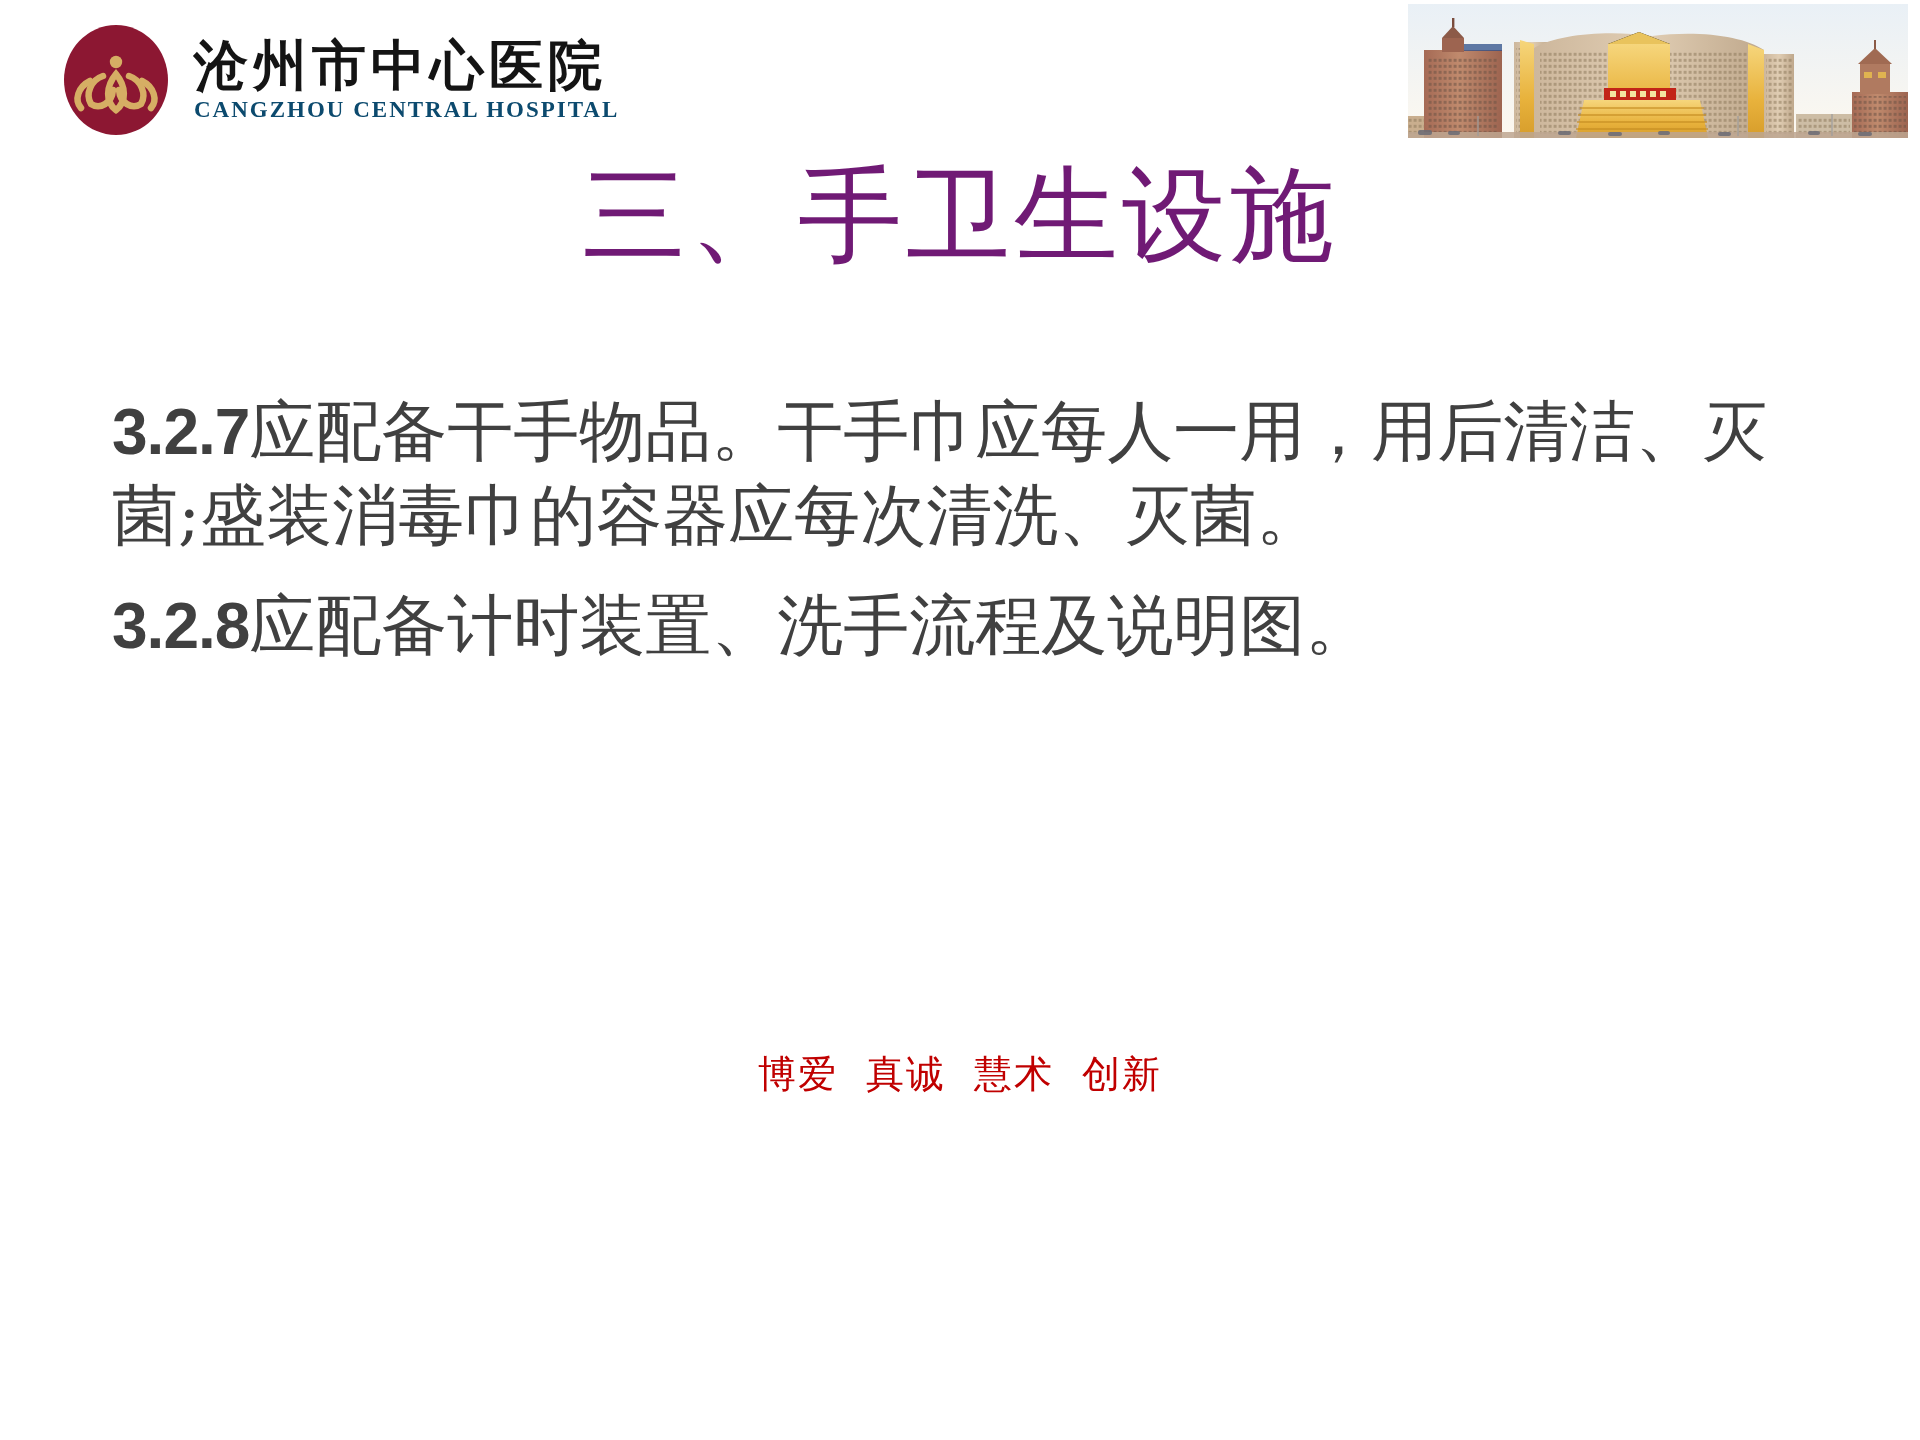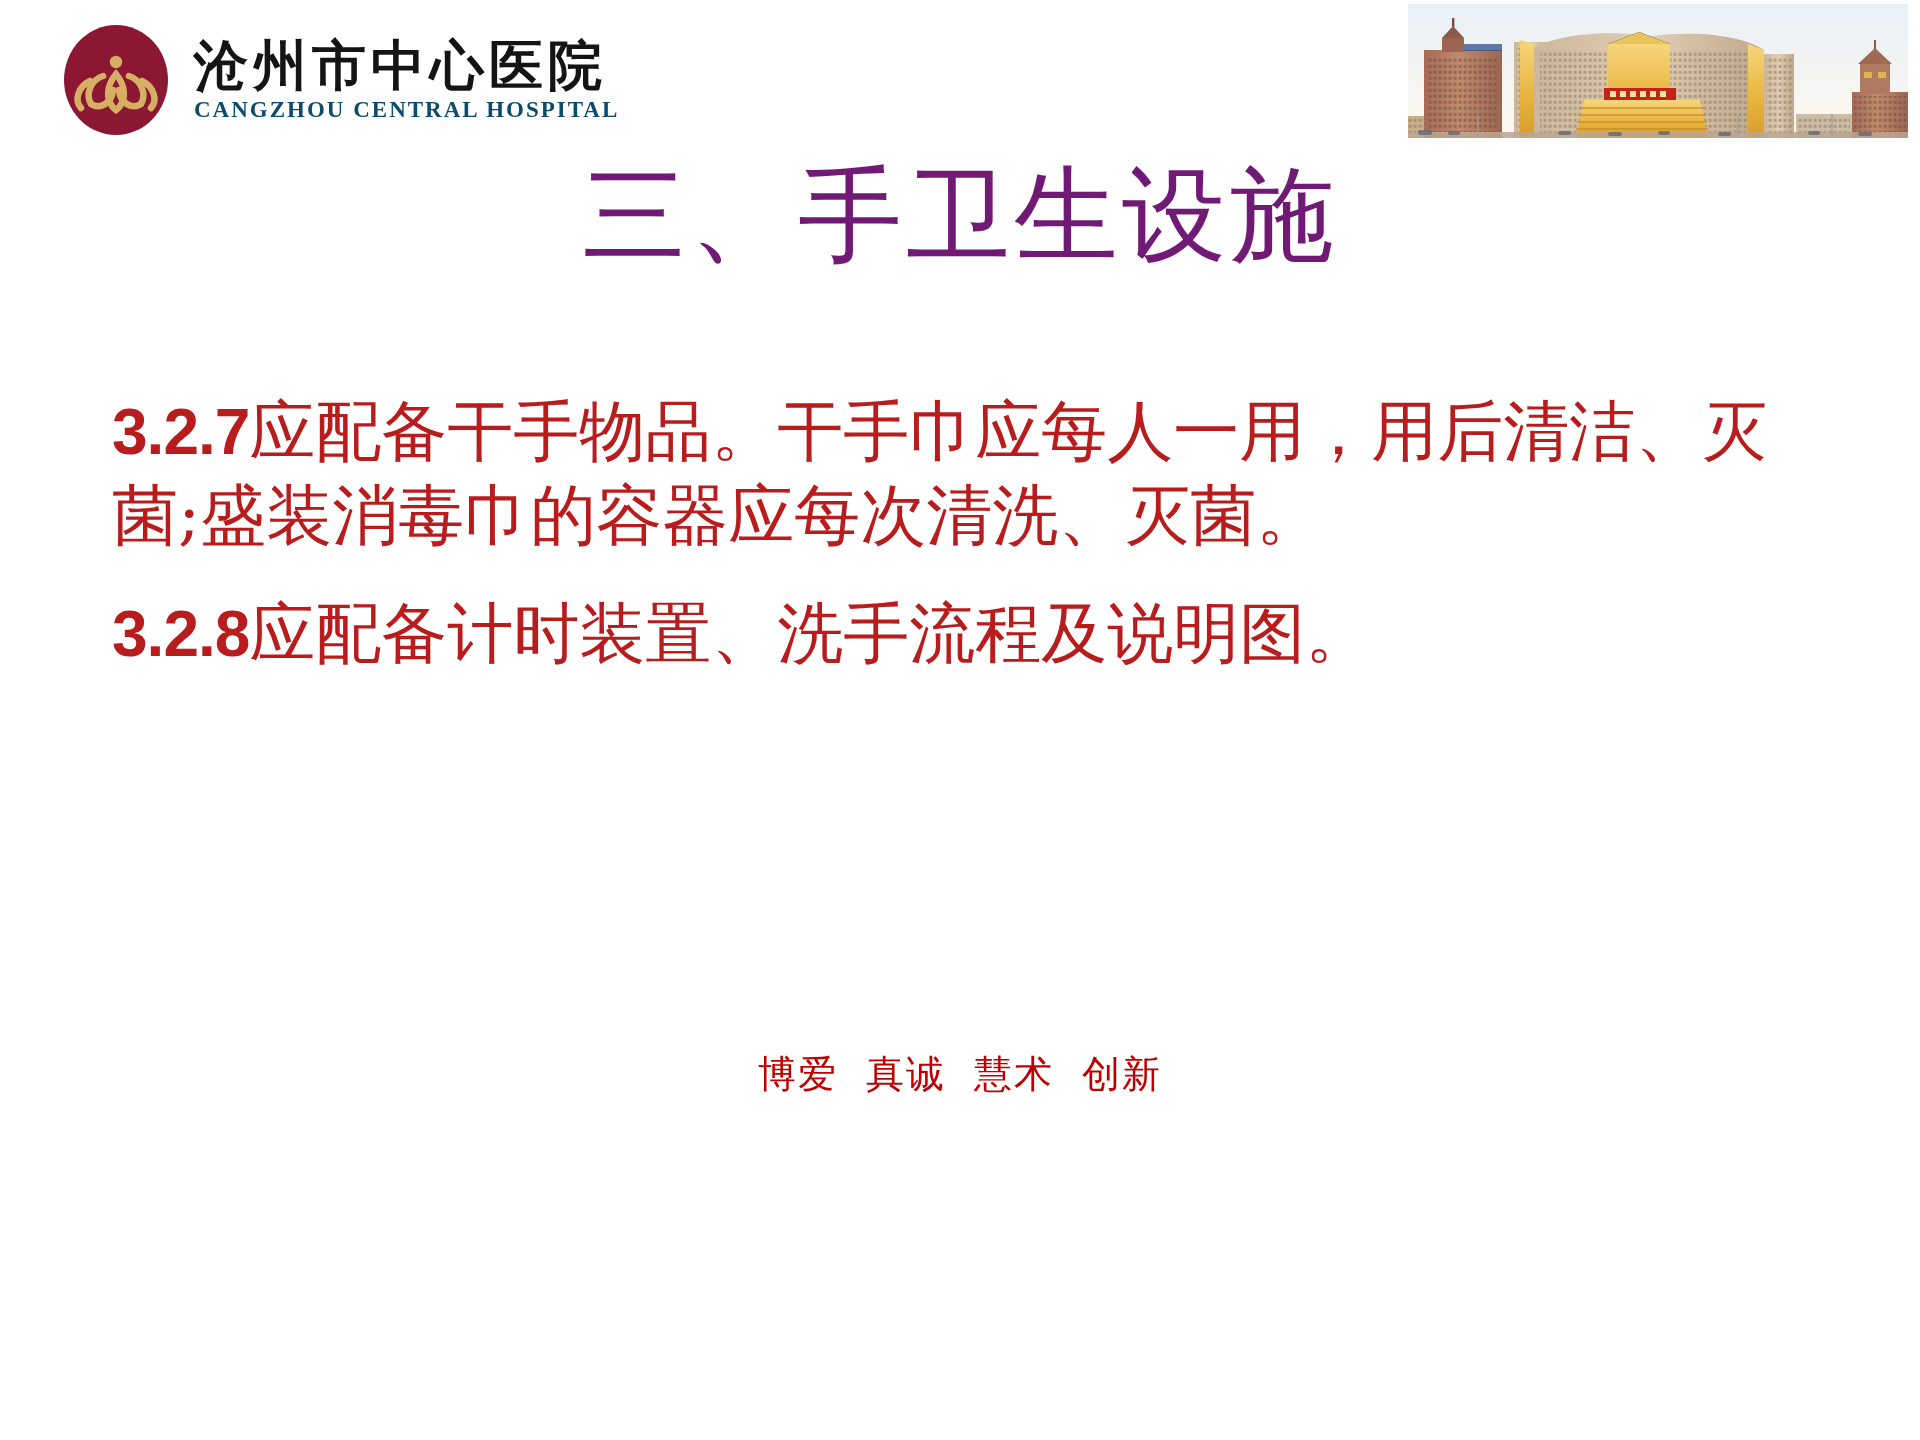--- a/index.html
+++ b/index.html
@@ -106,27 +106,27 @@
   .body-block {
     position: absolute;
     left: 112px;
     top: 390px;
     width: 1740px;
   }
   .para {
     font-family: "DejaVu Serif", "Liberation Serif", serif;
     font-size: 66px;
     line-height: 84px;
-    color: #b91c1c;
+    color: #404040;
     text-align: left;
     letter-spacing: 0px;
     word-break: break-all;
   }
   .para-2 {
-    margin-top: 34px;
+    margin-top: 26px;
     white-space: nowrap;
   }
   .num {
     font-family: "Liberation Sans", sans-serif;
     font-weight: bold;
     font-size: 64px;
     letter-spacing: -1px;
   }
 
   

